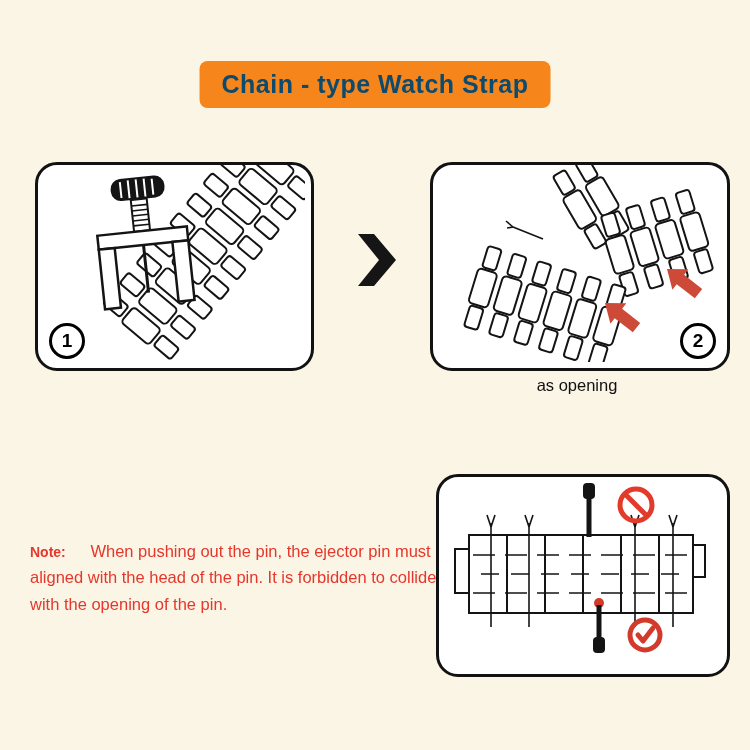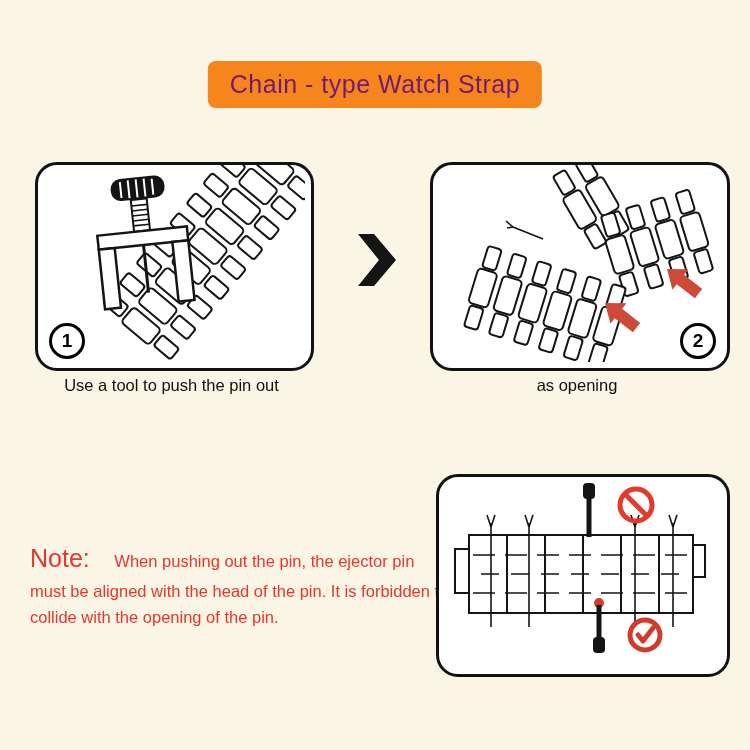--- a/index.html
+++ b/index.html
@@ -6,22 +6,22 @@
   body {
     width: 750px; height: 750px;
     background: #FBF5E6;
     font-family: "Liberation Sans", sans-serif;
     position: relative;
     overflow: hidden;
   }
   .stage { position: absolute; inset: 0; }
   .title-banner {
     position: absolute; top: 61px; left: 50%; transform: translateX(-50%);
-    background: #F6861C; color: #701a75;
-    font-size: 25px; font-weight: normal; letter-spacing: 0.5px;
+    background: #F6861C; color: #0c4a6e;
+    font-size: 25px; font-weight: bold; letter-spacing: 0.5px;
     padding: 9px 22px; border-radius: 8px; white-space: nowrap;
   }
   .panel {
     position: absolute;
     border: 3px solid #121212; border-radius: 22px;
     background: #ffffff; overflow: hidden;
   }
   .panel svg { display: block; }
   .panel-1 { left: 35px;  top: 162px; width: 273px; height: 203px; }
   .panel-2 { left: 430px; top: 162px; width: 294px; height: 203px; }
@@ -38,21 +38,21 @@
   .caption {
     position: absolute; color: #111;
     font-size: 16.5px; line-height: 1.45; text-align: center;
   }
   .caption-1 { left: 35px;  top: 374px; width: 273px; }
   .caption-2 { left: 430px; top: 374px; width: 294px; }
   .note {
     position: absolute; left: 30px; top: 538px; width: 424px;
     color: #E5372C; font-size: 16.5px; line-height: 1.6;
   }
-  .note b { font-size: 25px; font-weight: normal; margin-right: 20px; }
+  .note b { font-size: 14px; font-weight: bold; margin-right: 20px; }
 </style>
 </head>
 <body>
 
 <div class="stage">
 
   <div class="title-banner">Chain - type Watch Strap</div>
 
   <div class="panel panel-1">
     <svg width="267" height="197" viewBox="0 0 267 197">
@@ -165,21 +165,20 @@
         <line x1="80" y1="62" x2="74" y2="63"></line>
       </g>
       <g fill="#CD4A39">
         <path transform="translate(172,138) rotate(38)" d="M0,0 L17,-13 L17,-6 L40,-6 L40,6 L17,6 L17,13 Z"></path>
         <path transform="translate(234,104) rotate(38)" d="M0,0 L17,-13 L17,-6 L40,-6 L40,6 L17,6 L17,13 Z"></path>
       </g>
     </svg>
     <div class="step-num num-2">2</div>
   </div>
 
-  <div class="caption caption-1">Use a tool to push the pin out</div>
   <div class="caption caption-2">
     <div>as opening</div>
   </div>
 
   <div class="note">
     <b>Note:</b> <span>When pushing out the pin, the ejector pin must be aligned with the head of the pin. It is forbidden to collide with the opening of the pin.</span>
   </div>
 
   <div class="panel panel-3">
     <svg width="282" height="191" viewBox="0 0 282 191">

